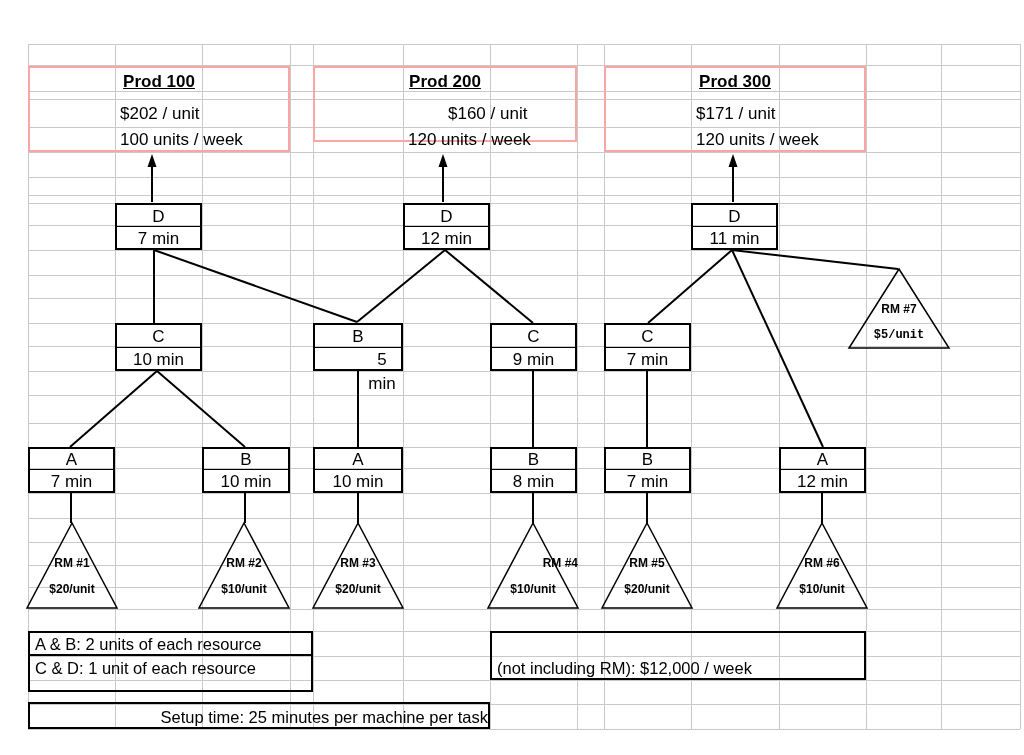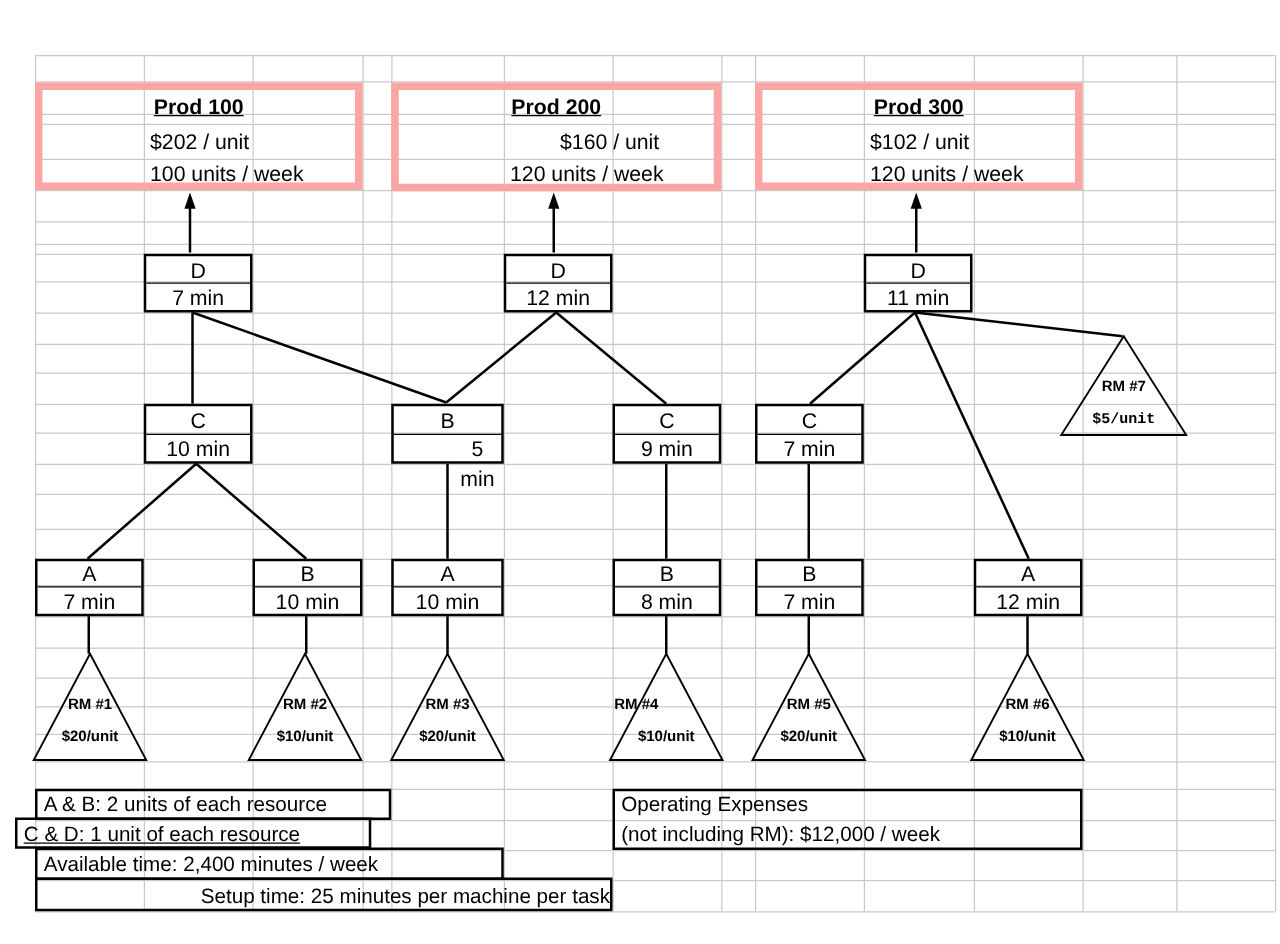--- a/index.html
+++ b/index.html
@@ -2,21 +2,21 @@
 <html><head>
 <meta charset="utf-8">
 <style>
   html,body{margin:0;padding:0;background:#fff;}
   .canvas{position:relative;width:1024px;height:755px;background:#ffffff;
           font-family:"Liberation Sans",sans-serif;color:#000;overflow:hidden;}
   .gridline{position:absolute;background:#c9c9c9;z-index:0;}
   .gridline.v{width:1px;}
   .gridline.h{height:1px;}
   svg.wires{position:absolute;left:0;top:0;z-index:1;}
-  .pbox{position:absolute;border:6px solid #fca5a5;box-sizing:border-box;z-index:2;background:transparent;}
+  .pbox{position:absolute;border:2px solid #fca5a5;box-sizing:border-box;z-index:2;background:transparent;}
   .ptitle{position:absolute;left:0;right:0;top:0;height:25px;line-height:27px;text-align:center;
           font-weight:bold;text-decoration:underline;font-size:17px;}
   .ptext{position:absolute;font-size:17px;white-space:nowrap;z-index:2;}
   .mbox{position:absolute;border:2px solid #000;box-sizing:border-box;text-align:center;
         font-size:17px;z-index:2;background:transparent;}
   .mlabel{border-bottom:1px solid #000;}
   .note{position:absolute;border:2px solid #000;box-sizing:border-box;font-size:16.5px;
         padding-left:5px;white-space:nowrap;z-index:2;background:transparent;}
   .oebox{position:absolute;border:2px solid #000;box-sizing:border-box;z-index:2;background:transparent;}
   .oeline{position:absolute;left:5px;right:0;font-size:16.5px;white-space:nowrap;}
@@ -118,30 +118,30 @@
       <polygon points="899,269 949,348 849,348"></polygon>
     </g>
   </svg>
 
   <div class="pbox" style="left:28px;top:66px;width:262px;height:86px;">
     <div class="ptitle">Prod 100</div>
   </div>
   <div class="ptext" style="left:120px;top:99px;height:28px;line-height:30px;">$202 / unit</div>
   <div class="ptext" style="left:120px;top:127px;height:25px;line-height:25px;">100 units / week</div>
 
-  <div class="pbox" style="left:313px;top:66px;width:264px;height:87px;">
+  <div class="pbox" style="left:313px;top:66px;width:264px;height:76px;">
     <div class="ptitle">Prod 200</div>
   </div>
   <div class="ptext" style="left:408px;top:99px;height:28px;line-height:30px;margin-left:40px;">$160 / unit</div>
   <div class="ptext" style="left:408px;top:127px;height:25px;line-height:25px;">120 units / week</div>
 
   <div class="pbox" style="left:604px;top:66px;width:262px;height:86px;">
     <div class="ptitle">Prod 300</div>
   </div>
-  <div class="ptext" style="left:696px;top:99px;height:28px;line-height:30px;">$102 / unit</div>
+  <div class="ptext" style="left:696px;top:99px;height:28px;line-height:30px;">$171 / unit</div>
   <div class="ptext" style="left:696px;top:127px;height:25px;line-height:25px;">120 units / week</div>
 
   <div class="mbox" style="left:115px;top:203px;width:87px;height:47px;">
     <div class="mlabel" style="height:21px;line-height:23px;">D</div>
     <div style="line-height:24px;">7 min</div>
   </div>
   <div class="mbox" style="left:403px;top:203px;width:87px;height:47px;">
     <div class="mlabel" style="height:21px;line-height:23px;">D</div>
     <div style="line-height:24px;">12 min</div>
   </div>
@@ -191,32 +191,30 @@
     <div class="mlabel" style="height:20px;line-height:22px;">A</div>
     <div style="line-height:24px;">12 min</div>
   </div>
 
   <div class="trilabel" style="left:27px;top:556px;">RM #1</div>
   <div class="trilabel" style="left:27px;top:582px;">$20/unit</div>
   <div class="trilabel" style="left:199px;top:556px;">RM #2</div>
   <div class="trilabel" style="left:199px;top:582px;">$10/unit</div>
   <div class="trilabel" style="left:313px;top:556px;">RM #3</div>
   <div class="trilabel" style="left:313px;top:582px;">$20/unit</div>
-  <div class="trilabel" style="left:464px;top:556px;">RM #4</div>
+  <div class="trilabel" style="left:488px;top:556px;text-align:right;">RM #4</div>
   <div class="trilabel" style="left:488px;top:582px;">$10/unit</div>
   <div class="trilabel" style="left:602px;top:556px;">RM #5</div>
   <div class="trilabel" style="left:602px;top:582px;">$20/unit</div>
   <div class="trilabel" style="left:777px;top:556px;">RM #6</div>
   <div class="trilabel" style="left:777px;top:582px;">$10/unit</div>
   <div class="trilabel" style="left:854px;top:302px;">RM #7</div>
   <div class="trilabel" style="left:854px;top:328px;font-family:Liberation Mono, monospace;">$5/unit</div>
 
   <div class="note" style="left:28px;top:631px;width:285px;height:25px;line-height:23px;">A &amp; B: 2 units of each resource</div>
-  <div class="note" style="left:12px;top:654px;width:285px;height:25px;line-height:25px;text-decoration:underline;">C &amp; D: 1 unit of each resource</div>
-  <div class="note" style="left:28px;top:678px;width:375px;height:26px;line-height:25px;">Available time:  2,400 minutes / week</div>
+  <div class="note" style="left:28px;top:654px;width:285px;height:38px;line-height:25px;">C &amp; D: 1 unit of each resource</div>
   <div class="note" style="left:28px;top:702px;width:462px;height:27px;line-height:26px;text-align:right;">Setup time: 25 minutes per machine per task</div>
 
   <div class="oebox" style="left:490px;top:631px;width:376px;height:49px;">
-    <div class="oeline" style="top:0;height:24px;line-height:23px;">Operating Expenses</div>
     <div class="oeline" style="top:24px;height:23px;line-height:23px;">(not including RM): $12,000 / week</div>
   </div>
 
 </div>
 
 </body></html>

